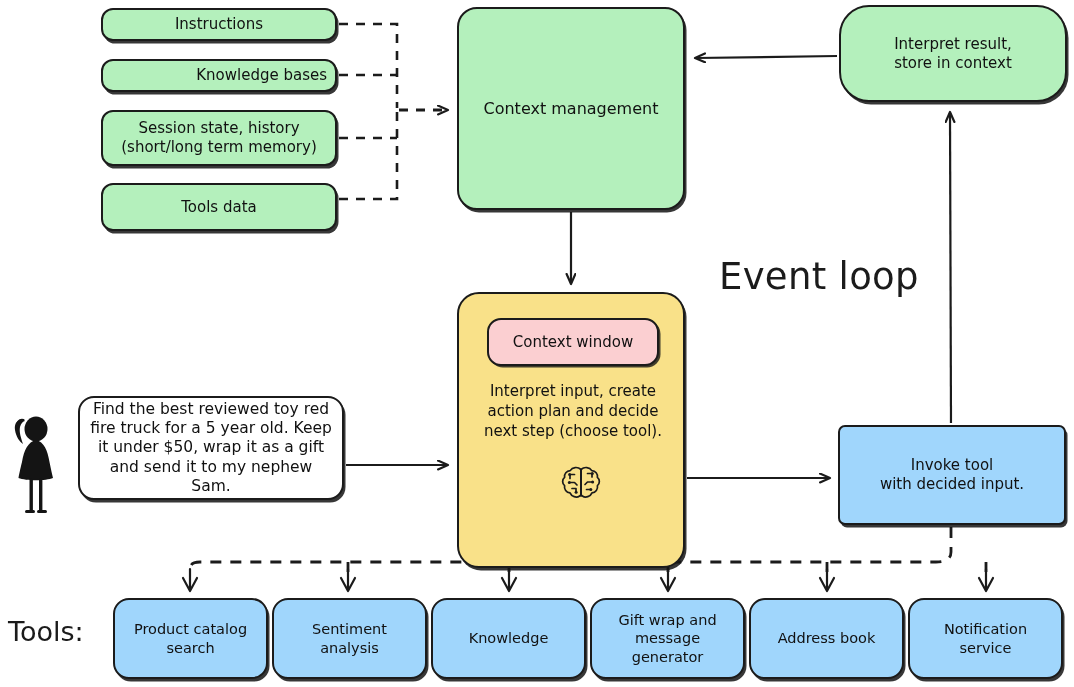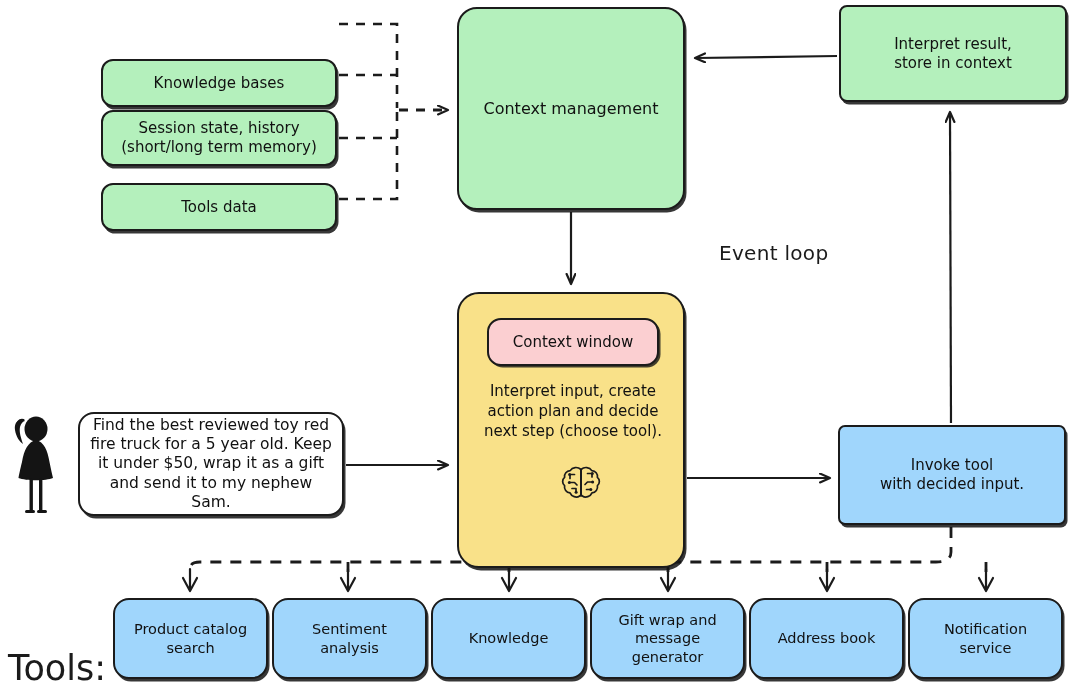--- a/index.html
+++ b/index.html
@@ -44,32 +44,32 @@
   .white  { background: #ffffff; }
 
   
   .pill {
     left: 101px;
     width: 236px;
     border-radius: 12px;
     font-size: 15px;
   }
   #src-instructions   { top: 8px;   height: 33px; }
-  #src-knowledge      { top: 59px;  height: 48px; }
+  #src-knowledge      { top: 59px;  height: 33px; justify-content: flex-end; }
   #src-session        { top: 110px; height: 56px; }
   #src-tools-data     { top: 183px; height: 48px; }
 
   
   #context-management {
     left: 457px; top: 7px; width: 228px; height: 203px;
     font-size: 16px; border-radius: 20px;
   }
   #interpret-result {
     left: 839px; top: 5px; width: 228px; height: 97px;
-    font-size: 15px; border-radius: 8px;
+    font-size: 15px; border-radius: 30px;
   }
   #agent-core {
     left: 457px; top: 292px; width: 228px; height: 276px;
     border-radius: 22px;
     display: block;
     padding: 0;
   }
   #context-window {
     position: absolute;
     left: 28px; top: 24px; width: 172px; height: 48px;
@@ -88,21 +88,21 @@
   #brain-icon {
     position: absolute;
     left: 98px; top: 167px;
     width: 48px; height: 48px;
   }
   #invoke-tool {
     left: 838px; top: 425px; width: 228px; height: 100px;
     font-size: 15px; border-radius: 7px;
   }
   #user-prompt {
-    left: 78px; top: 412px; width: 266px; height: 104px;
+    left: 78px; top: 396px; width: 266px; height: 104px;
     border-radius: 16px; font-size: 15.5px;
     box-shadow: 2px 3px 0 -0.5px rgba(20,20,20,0.85);
   }
 
   
   .tool {
     top: 598px; height: 81px; width: 155px;
     font-size: 14.5px; border-radius: 16px;
   }
   #tool-0 { left: 113px; }
@@ -112,28 +112,28 @@
   #tool-4 { left: 749px; }
   #tool-5 { left: 908px; }
 
   
   .free-text {
     position: absolute;
     color: #1b1b1b;
     white-space: nowrap;
   }
   #event-loop-label {
-    left: 719px; top: 241px;
-    font-size: 20px;
+    left: 719px; top: 255px;
+    font-size: 37px;
     letter-spacing: 0.3px;
     text-align: center;
   }
   #tools-caption {
-    left: 8px; top: 648px;
-    font-size: 35px;
+    left: 8px; top: 616px;
+    font-size: 27px;
   }
 
   #user-figure {
     position: absolute;
     left: 6px; top: 412px;
     width: 58px; height: 106px;
   }
 </style>
 </head>
 <body>
@@ -180,20 +180,23 @@
     <g fill="none" stroke="#1b1b1b" stroke-width="2.2" stroke-linecap="round" stroke-linejoin="round">
       <path d="M190,569 L190,590 M183,578 L190,591 L197,578"></path>
       <path d="M348,569 L348,590 M341,578 L348,591 L355,578"></path>
       <path d="M509,569 L509,590 M502,578 L509,591 L516,578"></path>
       <path d="M668,569 L668,590 M661,578 L668,591 L675,578"></path>
       <path d="M827,569 L827,590 M820,578 L827,591 L834,578"></path>
       <path d="M986,569 L986,590 M979,578 L986,591 L993,578"></path>
     </g>
   </svg>
 
+  <div class="node green pill" id="src-instructions">
+    <span class="label">Instructions</span>
+  </div>
   <div class="node green pill" id="src-knowledge">
     <span class="label">Knowledge bases</span>
   </div>
   <div class="node green pill" id="src-session">
     <span class="label ml">Session state, history<br>(short/long term memory)</span>
   </div>
   <div class="node green pill" id="src-tools-data">
     <span class="label">Tools data</span>
   </div>
 

